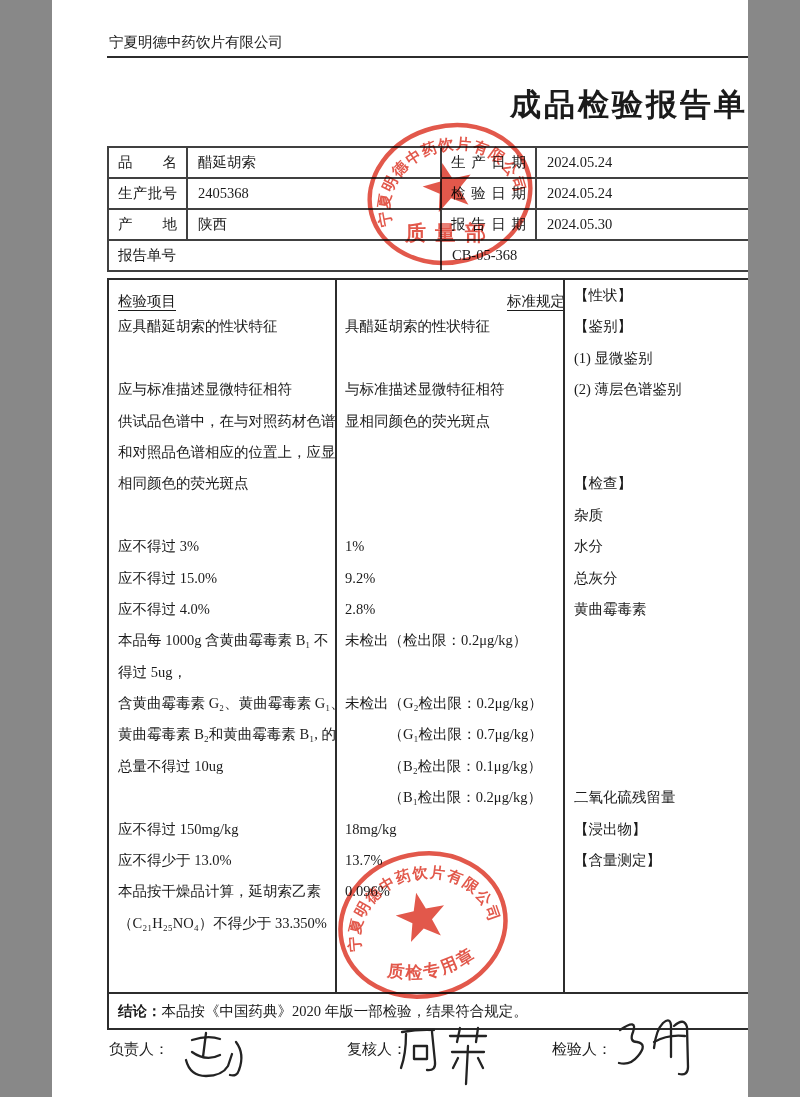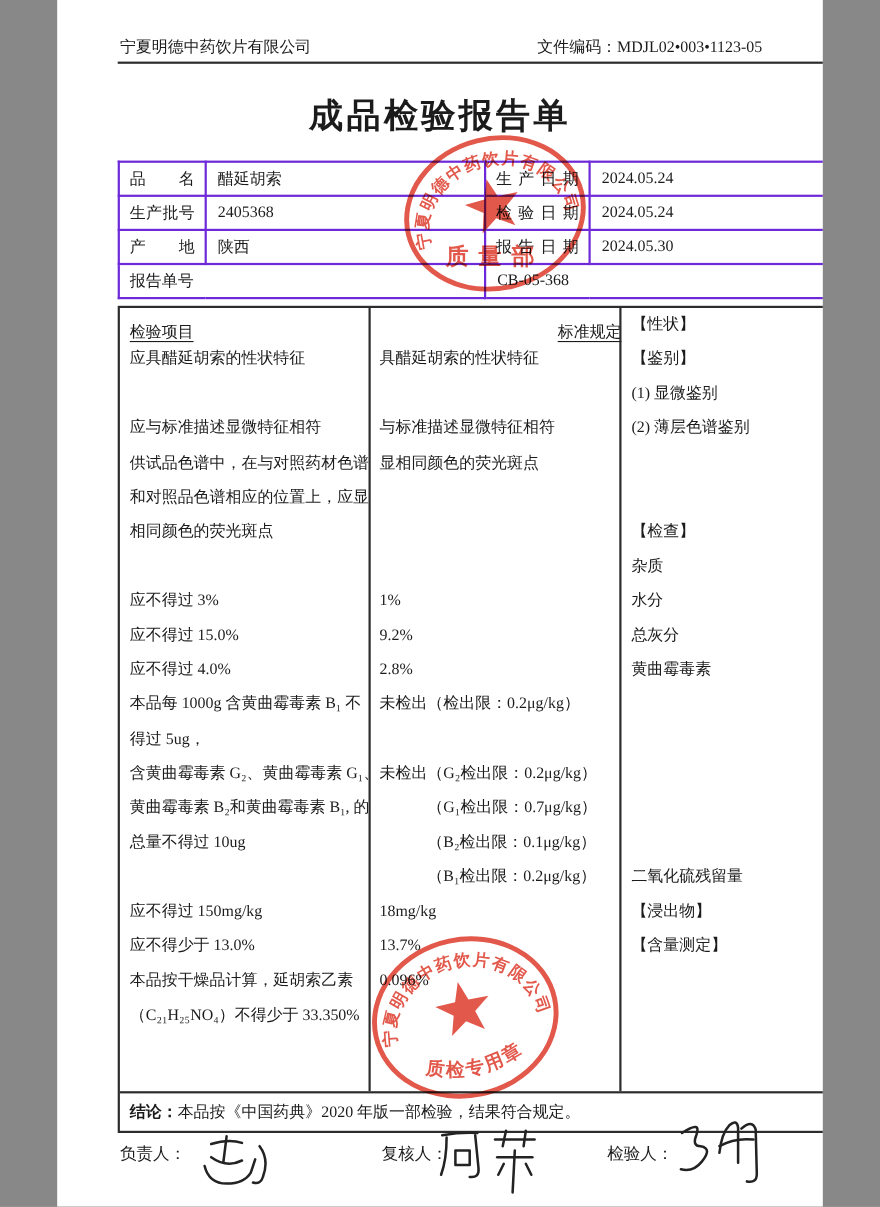--- a/index.html
+++ b/index.html
@@ -6,26 +6,26 @@
   .page{
     position:relative; width:696px; height:1097px; background:#ffffff;
     font-family:"Liberation Serif","DejaVu Serif",serif;
     color:#1b1b1b; overflow:hidden; margin:0 auto;
   }
   
   .hdr-company{position:absolute; left:57px; top:33px; font-size:14.5px;}
   .hdr-code{position:absolute; right:55px; top:33px; font-size:14.5px;}
   .hdr-rule{position:absolute; left:55px; top:56px; width:690px; border-top:2px solid #2c2c2c;}
   
-  .title{position:absolute; left:0; top:84px; width:100%; text-align:center;
+  .title{position:absolute; left:0; top:84px; width:100%; text-align:right;
     font-size:31px; font-weight:bold; letter-spacing:3px;}
   
   .info-table{position:absolute; left:55px; top:146px; width:690px;
     border-collapse:collapse; table-layout:fixed; font-size:14.5px;}
-  .info-table td{border:2px solid #6d28d9; height:29px; padding:0; vertical-align:middle; overflow:hidden;}
+  .info-table td{border:2px solid #404040; height:29px; padding:0; vertical-align:middle; overflow:hidden;}
   .info-label{display:block; padding:0 9px; text-align:justify; text-align-last:justify;}
   .info-label-plain{display:block; padding:0 9px;}
   .info-value{display:block; padding:0 10px; white-space:pre;}
   
   .main-table{position:absolute; left:55px; top:278px; width:690px; height:752px;
     border:2px solid #2c2c2c; box-sizing:border-box; font-size:14.5px;}
   .rt-area{position:relative; height:712px; overflow:hidden;}
   .rt-div{position:absolute; top:0; bottom:0; width:2px; background:#2c2c2c;}
   .rt-div1{left:226px;} .rt-div2{left:454px;}
   .rt-grid{display:grid; grid-template-columns:228px 228px 230px; grid-auto-rows:31.4px;}
@@ -46,21 +46,20 @@
   
   .stamp{position:absolute; mix-blend-mode:multiply; opacity:.85;}
   .stamp text{font-family:"Liberation Sans","DejaVu Sans",sans-serif;}
 </style>
 </head>
 <body>
 
 <div class="page">
 
   <div class="hdr-company">宁夏明德中药饮片有限公司</div>
-  <div class="hdr-code">文件编码：MDJL02•003•1123-05</div>
   <div class="hdr-rule"></div>
 
   <div class="title">成品检验报告单</div>
 
   <table class="info-table">
     <colgroup>
         <col style="width:79px">
         <col style="width:254px">
         <col style="width:95px">
         <col style="width:262px">

